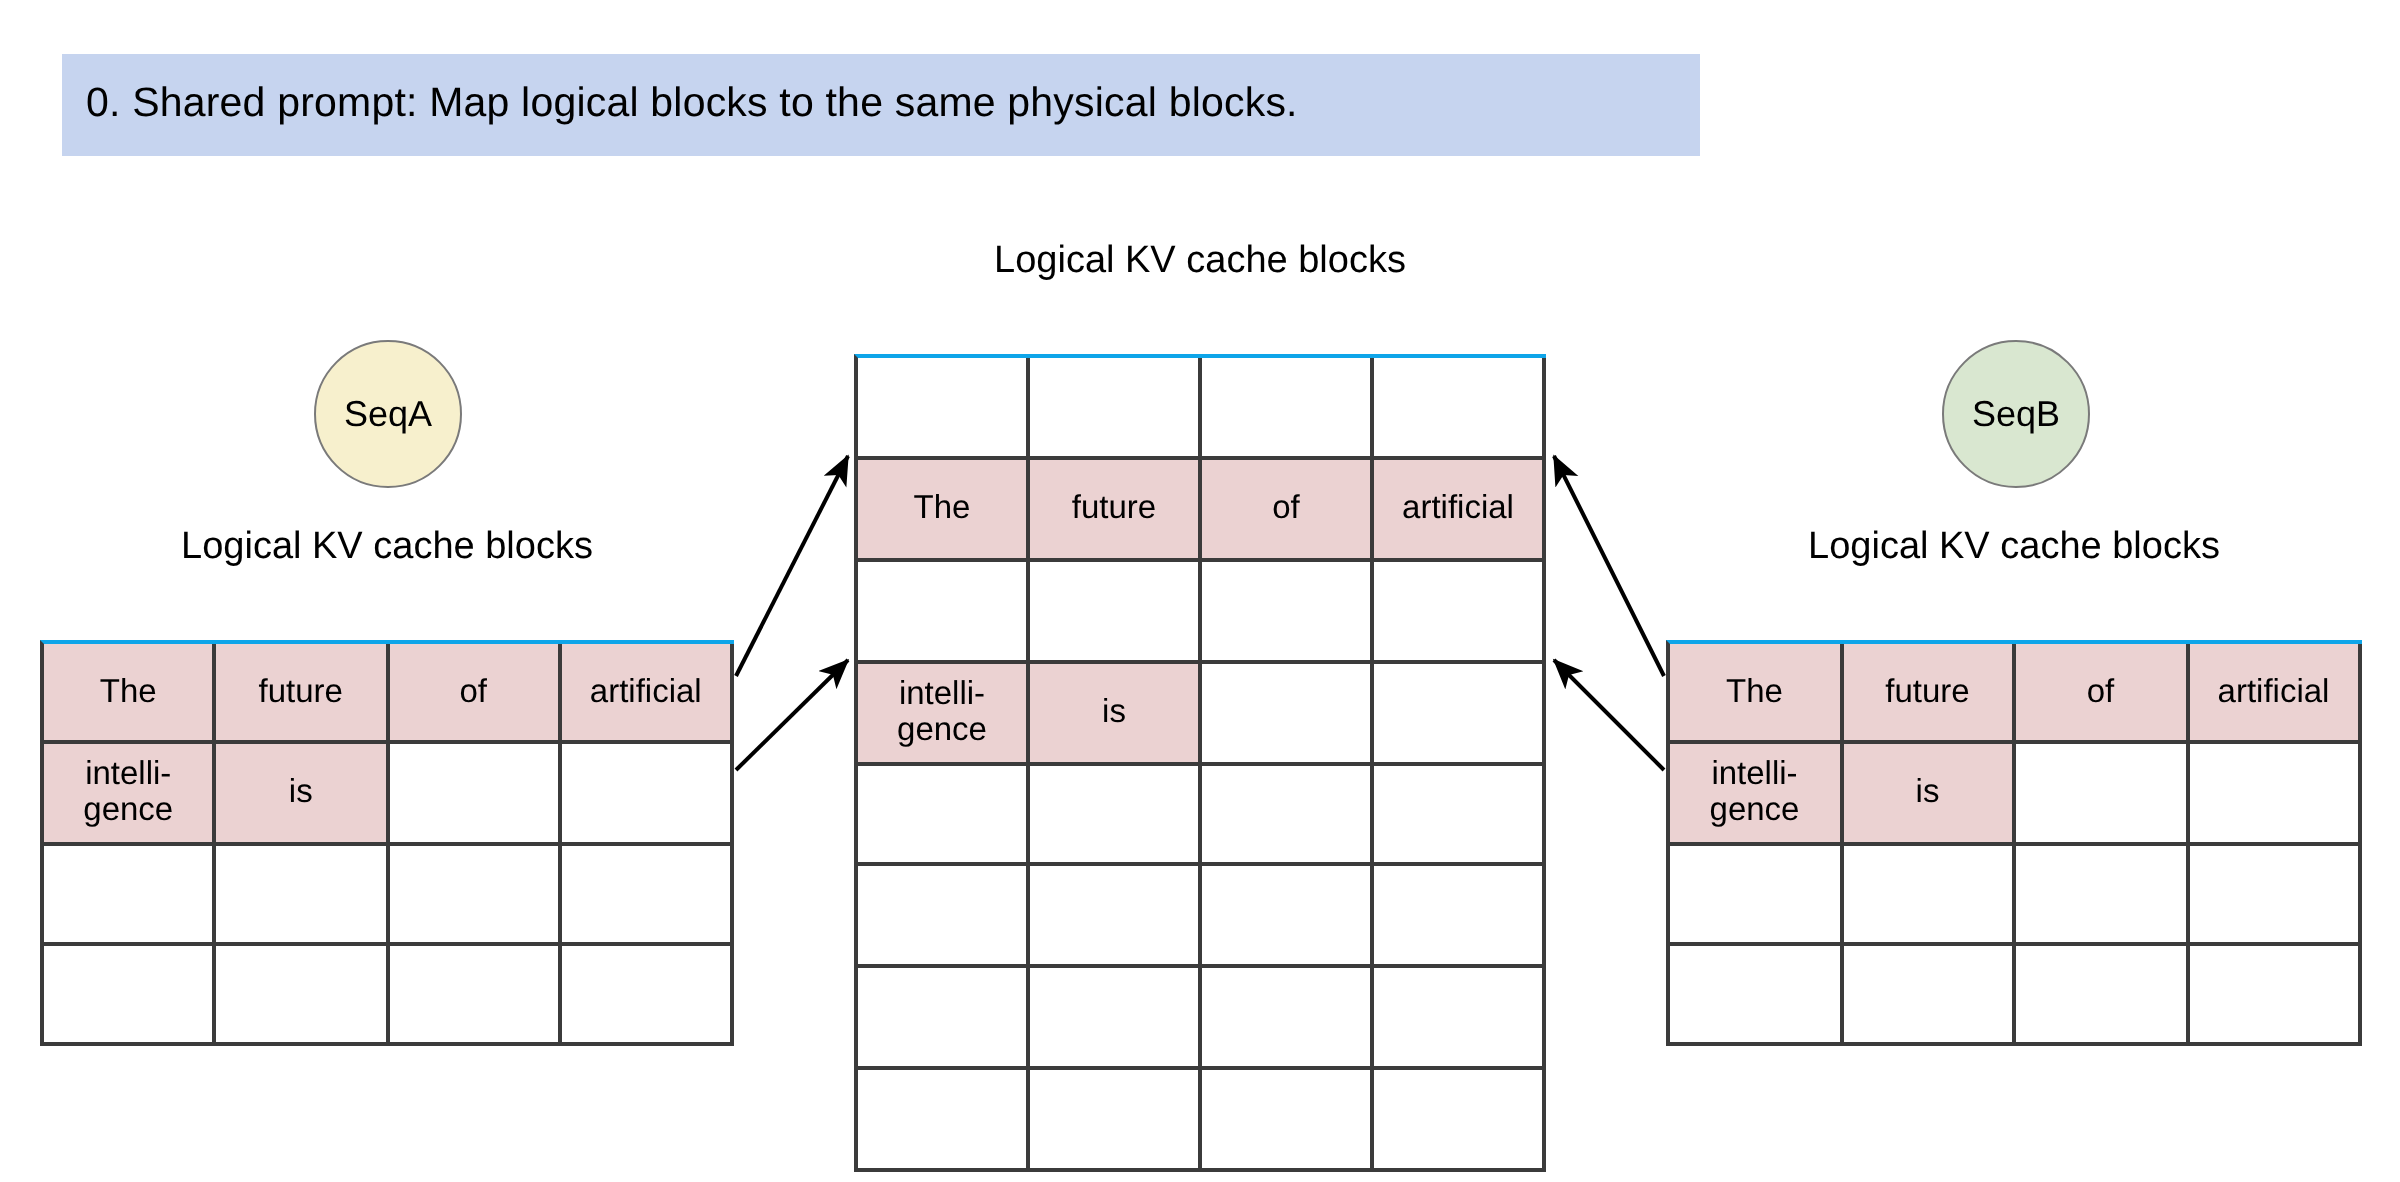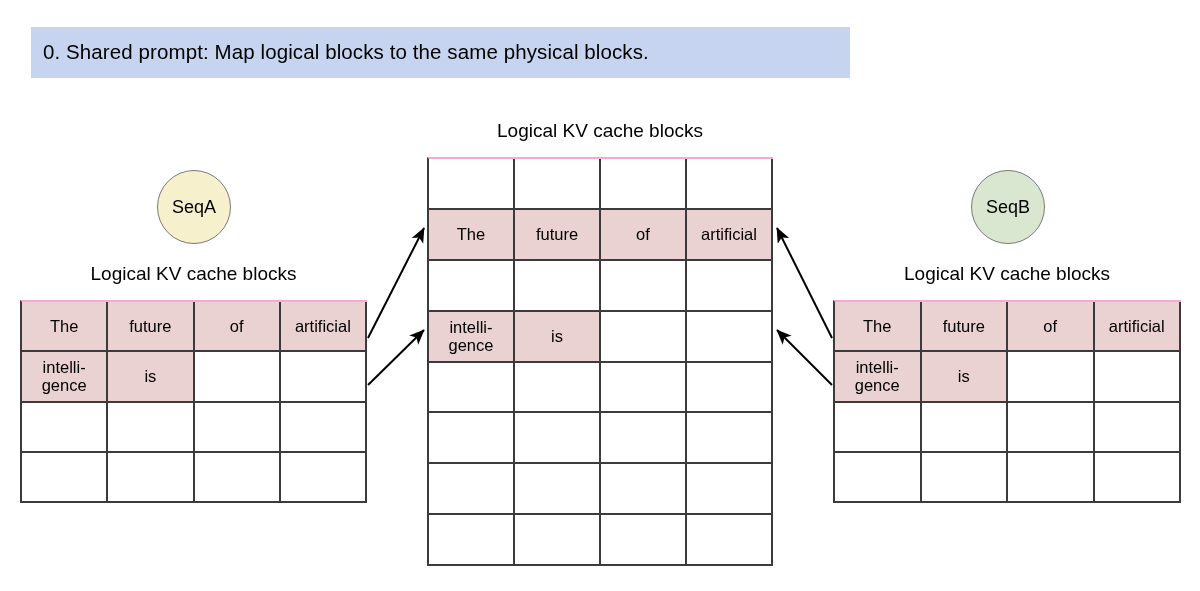--- a/index.html
+++ b/index.html
@@ -61,24 +61,25 @@
     font-size: 18px;
     line-height: 1.12;
   }
   #seq-a { left: 157px; top: 170px; background: #f7f0cd; }
   #seq-b { left: 971px; top: 170px; background: #d9e7d0; }
 
   
   .kv-grid {
     position: absolute;
     display: grid;
-    border-top: 2px solid #f9a8d4;
+    border-top: 2px solid #0ea5e9;
     border-left: 2px solid #3b3b3b;
     box-sizing: border-box;
     background: #14532d;
+    margin-top: 20px;
   }
   .kv-cell {
     border-right: 2px solid #3b3b3b;
     border-bottom: 2px solid #3b3b3b;
     box-sizing: border-box;
     display: flex;
     align-items: center;
     justify-content: center;
     text-align: center;
     font-size: 16.5px;

